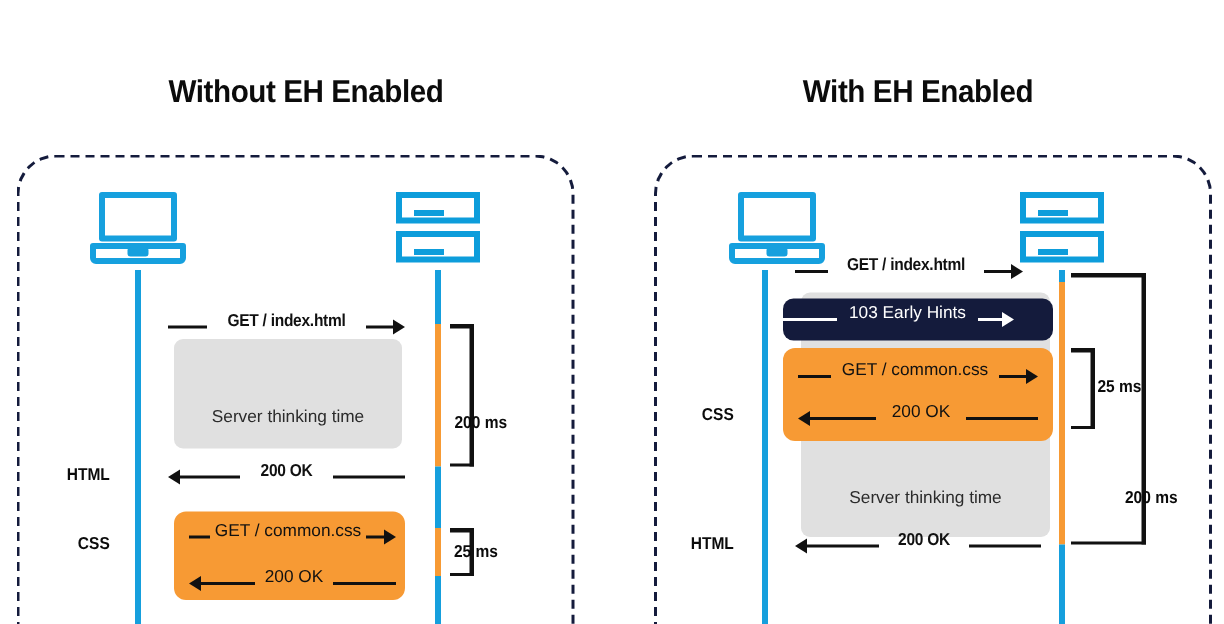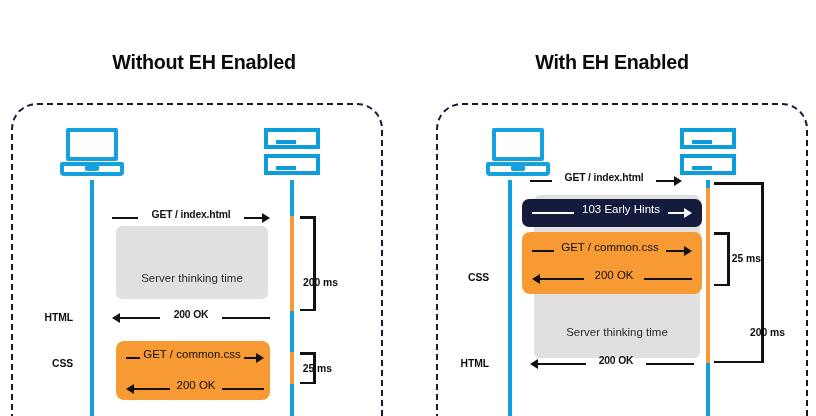--- a/index.html
+++ b/index.html
@@ -193,21 +193,21 @@
   </div>
 
   <div class="arrow right" style="left:122px;top:133px;width:152px;">
     <div class="ln" style="left:0;width:22px;"></div>
     <div class="ln" style="left:126px;width:18px;"></div>
     <div class="hd" style="left:144px;"></div>
     <div class="lbl cond" style="left:22px;width:104px;">GET / index.html</div>
   </div>
 
   <div class="navy-box" style="left:114px;top:159px;width:180px;height:28px;"></div>
-  <div class="arrow right white" style="left:124px;top:165px;width:160px;">
+  <div class="arrow right white" style="left:108px;top:165px;width:160px;">
     <div class="ln" style="left:0;width:42px;"></div>
     <div class="ln" style="left:136px;width:16px;"></div>
     <div class="hd" style="left:152px;"></div>
     <div class="lbl" style="left:42px;width:94px;">103 Early Hints</div>
   </div>
 
   <div class="side-label" style="left:28px;top:231px;width:56px;">CSS</div>
 
   <div class="orange-box" style="left:114px;top:192px;width:180px;height:62px;"></div>
 

